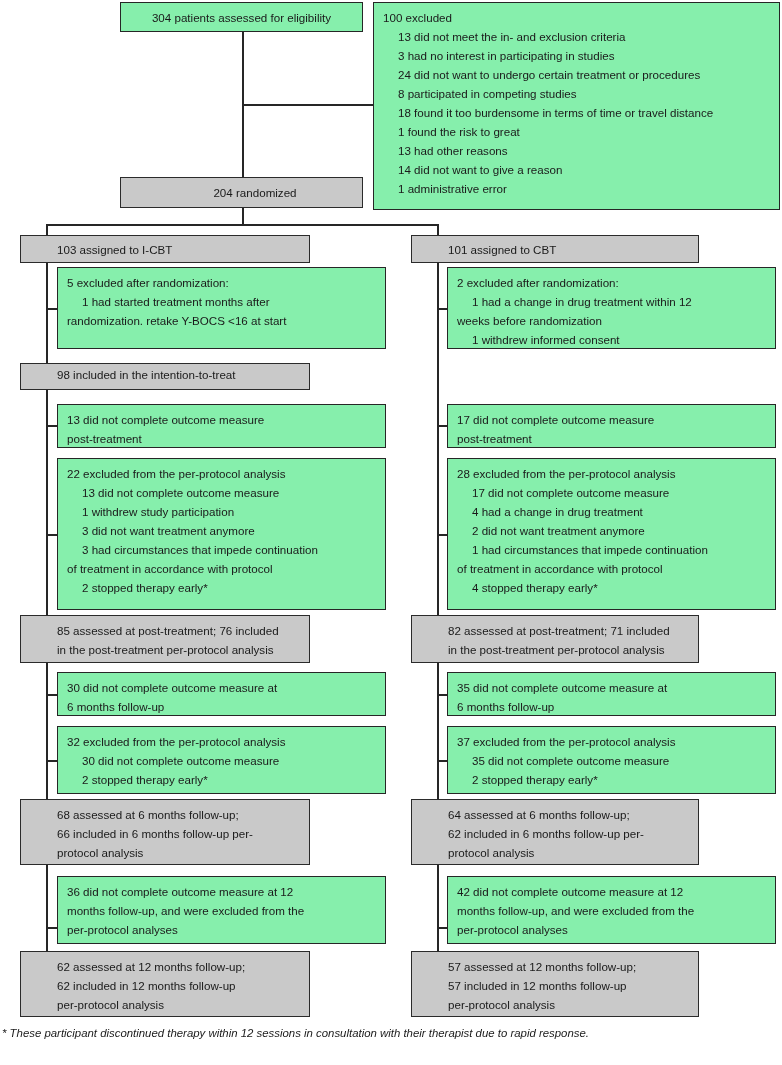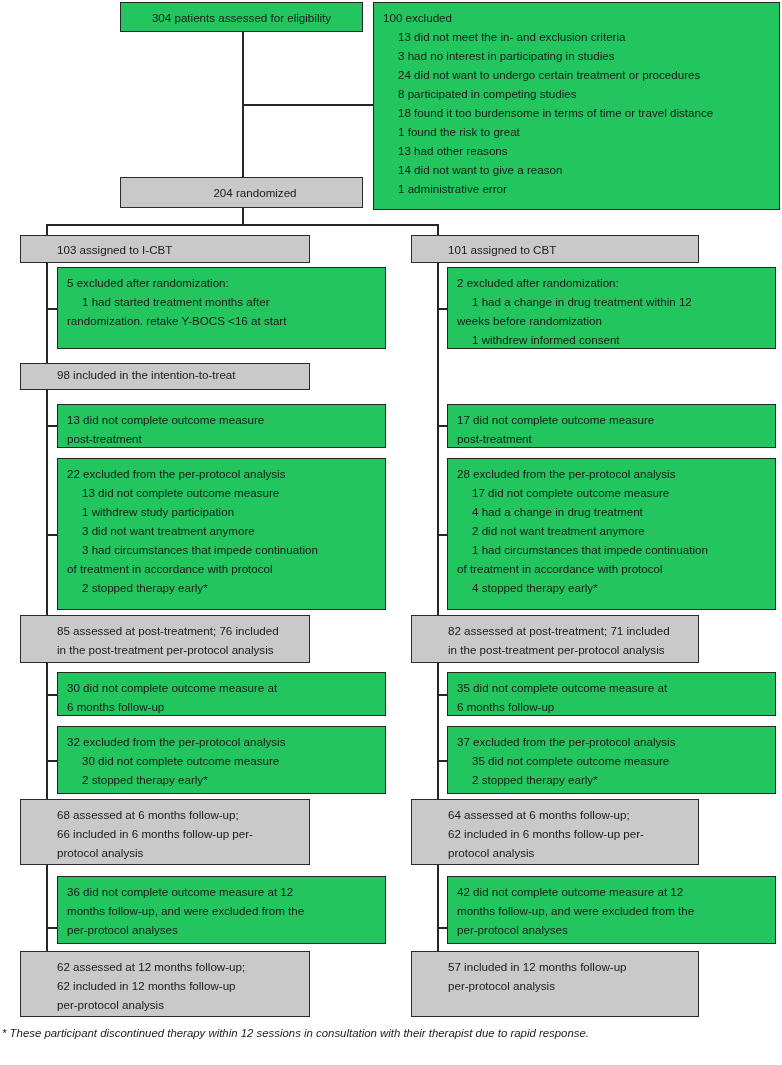--- a/index.html
+++ b/index.html
@@ -19,21 +19,21 @@
     background: #ffffff;
   }
   .box {
     position: absolute;
     box-sizing: border-box;
     border: 1.6px solid #262626;
     font-size: 11.6px;
     line-height: 19px;
     padding: 5px 9px;
     z-index: 3;
-    background: #22c55e;
+    background: #86efac;
   }
   .box.gray {
     background: #c9c9c9;
     border: 1.4px solid #2b2b2b;
     padding-left: 36px;
   }
   .box.center {
     text-align: center;
   }
   .box .line {
@@ -226,20 +226,21 @@
   </div>
 
   <div class="connector h" style="left:437px; top:927px; width:12px;"></div>
   <div class="box" style="left:447px; top:876px; width:329px; height:68px;">
     <div class="line">42 did not complete outcome measure at 12</div>
     <div class="line">months follow-up, and were excluded from the</div>
     <div class="line">per-protocol analyses</div>
   </div>
 
   <div class="box gray" style="left:411px; top:951px; width:288px; height:66px;">
+    <div class="line">57 assessed at 12 months follow-up;</div>
     <div class="line">57 included in 12 months follow-up</div>
     <div class="line">per-protocol analysis</div>
   </div>
 
   <div class="footnote" style="top:1024px;">* These participant discontinued therapy within 12 sessions in consultation with their therapist due to rapid response.</div>
   <div class="footnote" style="top:1042px;margin-top:20px;">However, at the post-treatment assessment, it was found that they did not meet criteria for remission.</div>
 
 </div>
 
 </body></html>

